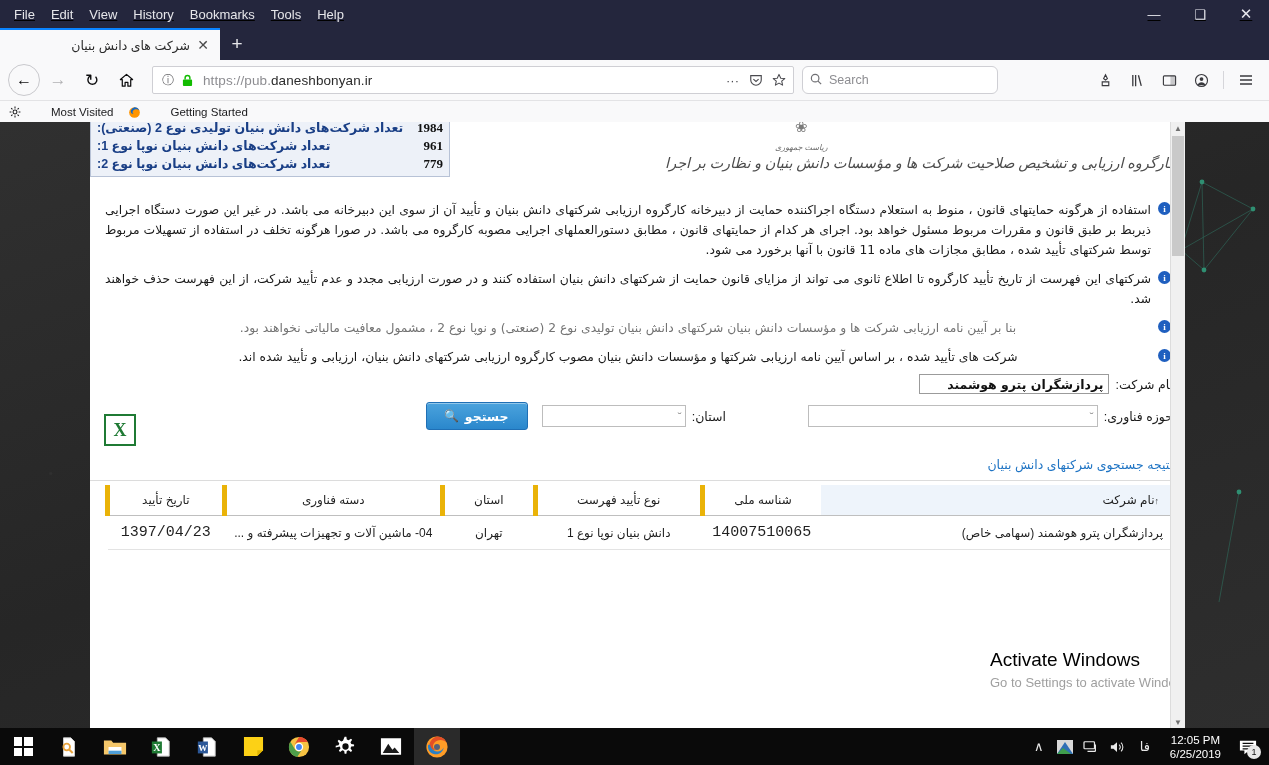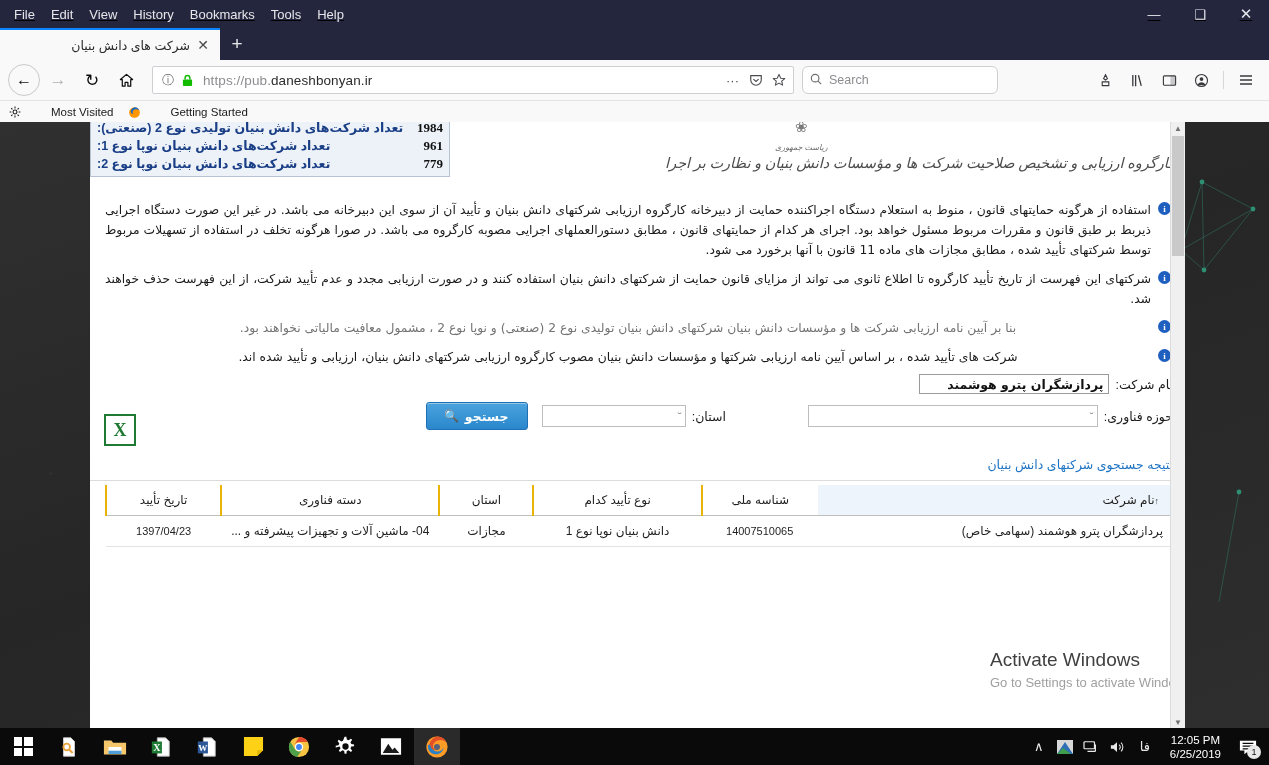--- a/index.html
+++ b/index.html
@@ -118,33 +118,33 @@
   .excel-ico{position:absolute;left:14px;top:292px;width:28px;height:28px;border:2px solid #1f7a34;
     background:#fff;display:flex;align-items:center;justify-content:center;}
   .excel-ico .x{color:#1f7a34;font-weight:bold;font-size:18px;font-family:"Liberation Serif",serif;}
 
   
   .res-title{position:absolute;right:12px;top:335px;font-size:12.5px;color:#1f74c4;}
   .divider{position:absolute;left:0;right:0;top:358px;height:1px;background:#dcdcdc;}
 
   table.results{position:absolute;right:12px;top:363px;width:1068px;border-collapse:collapse;direction:rtl;}
   table.results th{font-size:12px;font-weight:normal;color:#1f1f1f;padding:8px 10px;
-    border-bottom:1px solid #bfbfbf;border-left:2px solid #eab308;white-space:nowrap;}
+    border-bottom:1px solid #bfbfbf;border-left:5px solid #eab308;white-space:nowrap;}
   table.results th.first{background:#eef4fb;border-left:none;text-align:right;}
   table.results th.c{text-align:center;}
   table.results td{font-size:12px;color:#1f1f1f;padding:8px 10px;white-space:nowrap;
     border-bottom:1px solid #e3e3e3;}
   table.results td.first{text-align:right;}
   table.results td.c{text-align:center;}
-  table.results td.num{direction:ltr;text-align:center;font-family:Liberation Sans, sans-serif;font-size:11px;}
+  table.results td.num{direction:ltr;text-align:center;font-family:Liberation Mono, monospace;font-size:15px;}
   .sort-caret{font-size:9px;color:#444;margin-right:4px;}
 
   
   .watermark{position:absolute;left:900px;top:525px;width:260px;text-align:left;direction:ltr;pointer-events:none;}
-  .wm1{font-size:19px;color:#404040;line-height:26px;}
+  .wm1{font-size:19px;color:#000000;line-height:26px;}
   .wm2{font-size:13px;color:#9f9f9f;line-height:20px;}
 
   
   #taskbar{position:absolute;left:0;bottom:0;width:1269px;height:37px;background:#0a0a0a;
            display:flex;align-items:center;direction:ltr;}
   .tb-item{width:46px;height:37px;display:flex;align-items:center;justify-content:center;position:relative;}
   .tb-item.active{background:#2a2a2a;}
   .tray{margin-left:auto;display:flex;align-items:center;height:37px;padding-right:4px;}
   .tray .ti{width:26px;height:37px;display:flex;align-items:center;justify-content:center;color:#e9e9e9;font-size:13px;}
   .clock{color:#fff;font-size:11.5px;line-height:14px;text-align:center;padding:0 10px;direction:ltr;}
@@ -394,32 +394,32 @@
       <div class="res-title">نتیجه جستجوی شرکتهای دانش بنیان</div>
       <div class="divider"></div>
 
       <table class="results">
         <thead>
           <tr>
             <th class="first" style="width:34%;">
               <span class="sort-caret">↑</span><span>نام شرکت</span>
             </th>
             <th class="c" style="width:11%;"><span>شناسه ملی</span></th>
-            <th class="c" style="width:16%;"><span>نوع تأیید کدام</span></th>
+            <th class="c" style="width:16%;"><span>نوع تأیید فهرست</span></th>
             <th class="c" style="width:9%;"><span>استان</span></th>
             <th class="c" style="width:19%;"><span>دسته فناوری</span></th>
             <th class="c" style="width:11%;"><span>تاریخ تأیید</span></th>
           </tr>
         </thead>
         <tbody>
           <tr>
             <td class="first">پردازشگران پترو هوشمند (سهامی خاص)</td>
             <td class="num">14007510065</td>
             <td class="c">دانش بنیان نوپا نوع 1</td>
-            <td class="c">مجازات</td>
+            <td class="c">تهران</td>
             <td class="c">04- ماشین آلات و تجهیزات پیشرفته و ...</td>
             <td class="num">1397/04/23</td>
           </tr>
         </tbody>
       </table>
 
       <div class="watermark">
         <div class="wm1">Activate Windows</div>
         <div class="wm2">Go to Settings to activate Windows.</div>
       </div>

